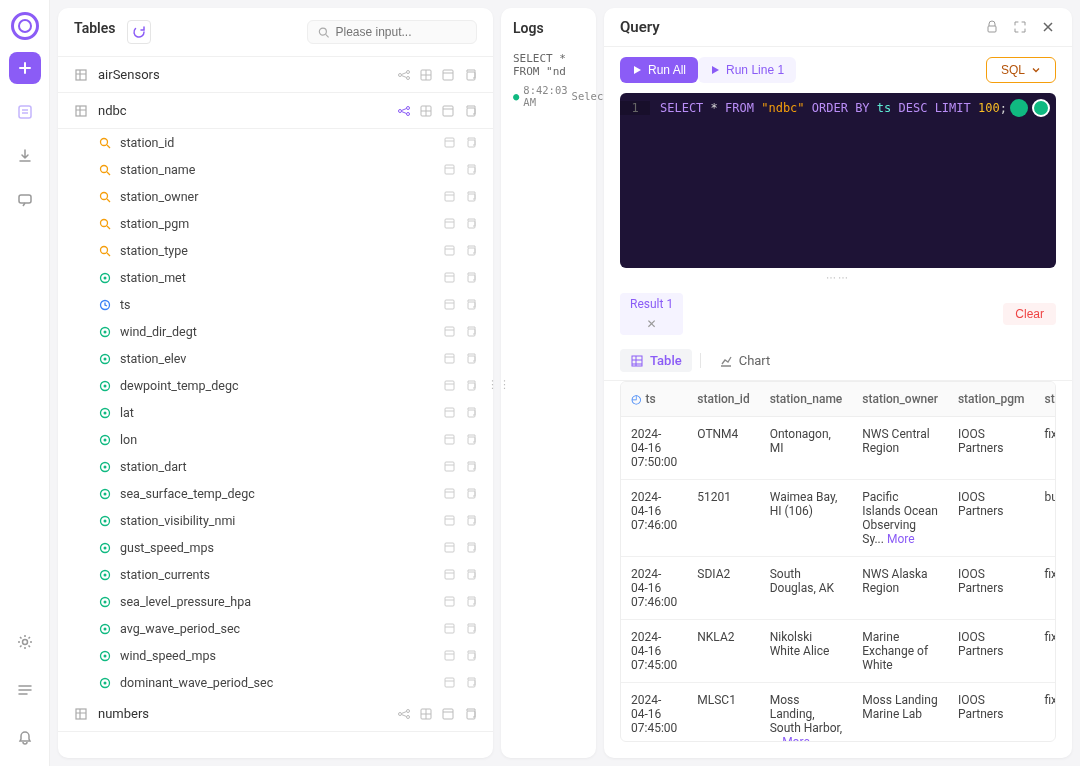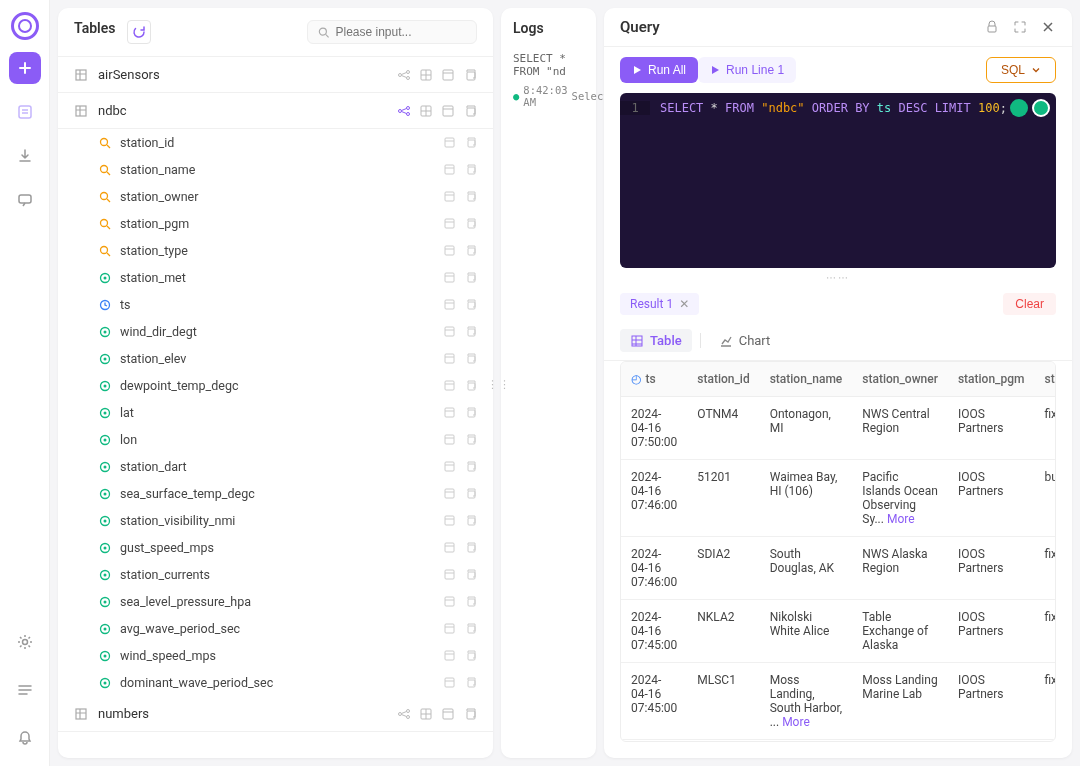--- a/index.html
+++ b/index.html
@@ -202,20 +202,21 @@
 .result-tab {
   background: #f5f3ff;
   color: #8b5cf6;
   border-radius: 4px;
   padding: 4px 10px;
   font-size: 12px;
   display: flex;
   align-items: center;
   gap: 6px;
   cursor: pointer;
+  flex-direction: column;
 }
 .result-tab .close { color: #999; cursor: pointer; }
 .clear-btn {
   margin-left: auto;
   background: #fef2f2;
   color: #ef4444;
   border: none;
   border-radius: 4px;
   padding: 4px 12px;
   font-size: 12px;
@@ -961,21 +962,21 @@
     <td>SDIA2</td>
     <td>South Douglas, AK</td>
     <td>NWS Alaska Region</td>
     <td>IOOS Partners</td>
     <td>fixed</td>
           </tr>
           <tr>
             <td>2024-04-16 07:45:00</td>
     <td>NKLA2</td>
     <td>Nikolski White Alice</td>
-    <td>Table Exchange of Alaska</td>
+    <td>Marine Exchange of White</td>
     <td>IOOS Partners</td>
     <td>fixed</td>
           </tr>
           <tr>
             <td>2024-04-16 07:45:00</td>
     <td>MLSC1</td>
     <td>Moss Landing, South Harbor, ... <span class="more-link">More</span></td>
     <td>Moss Landing Marine Lab</td>
     <td>IOOS Partners</td>
     <td>fixed</td>

